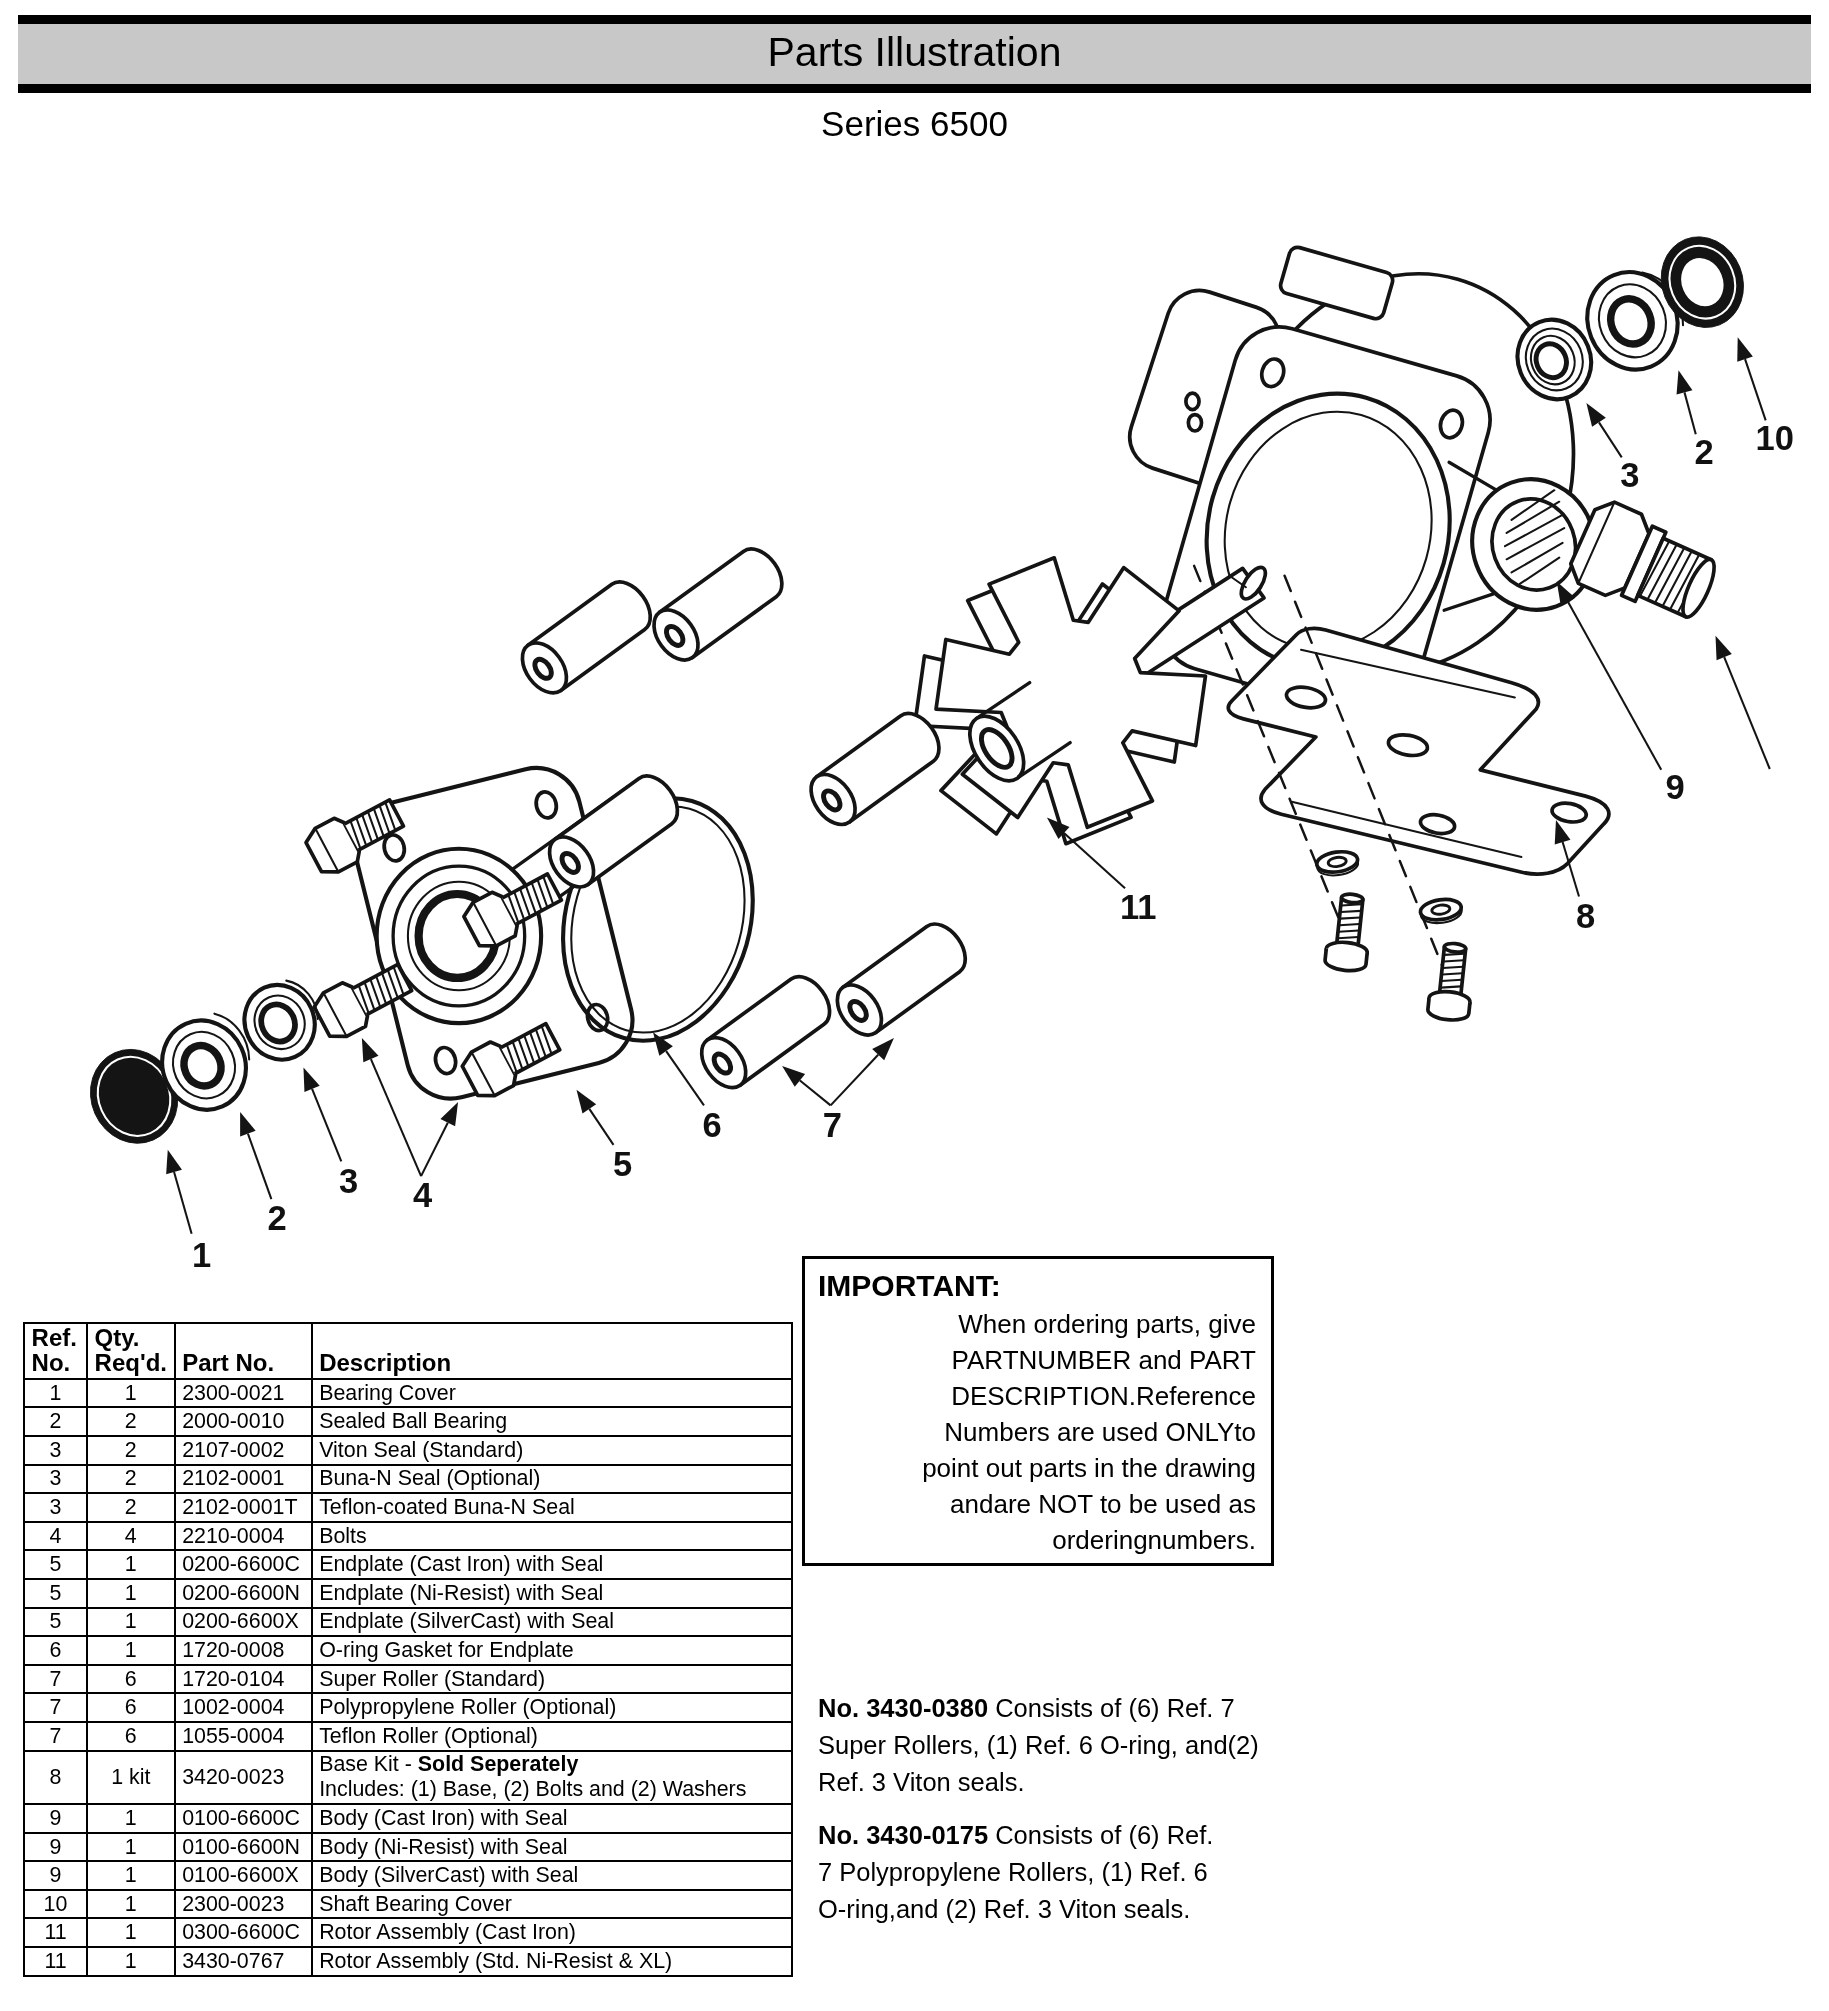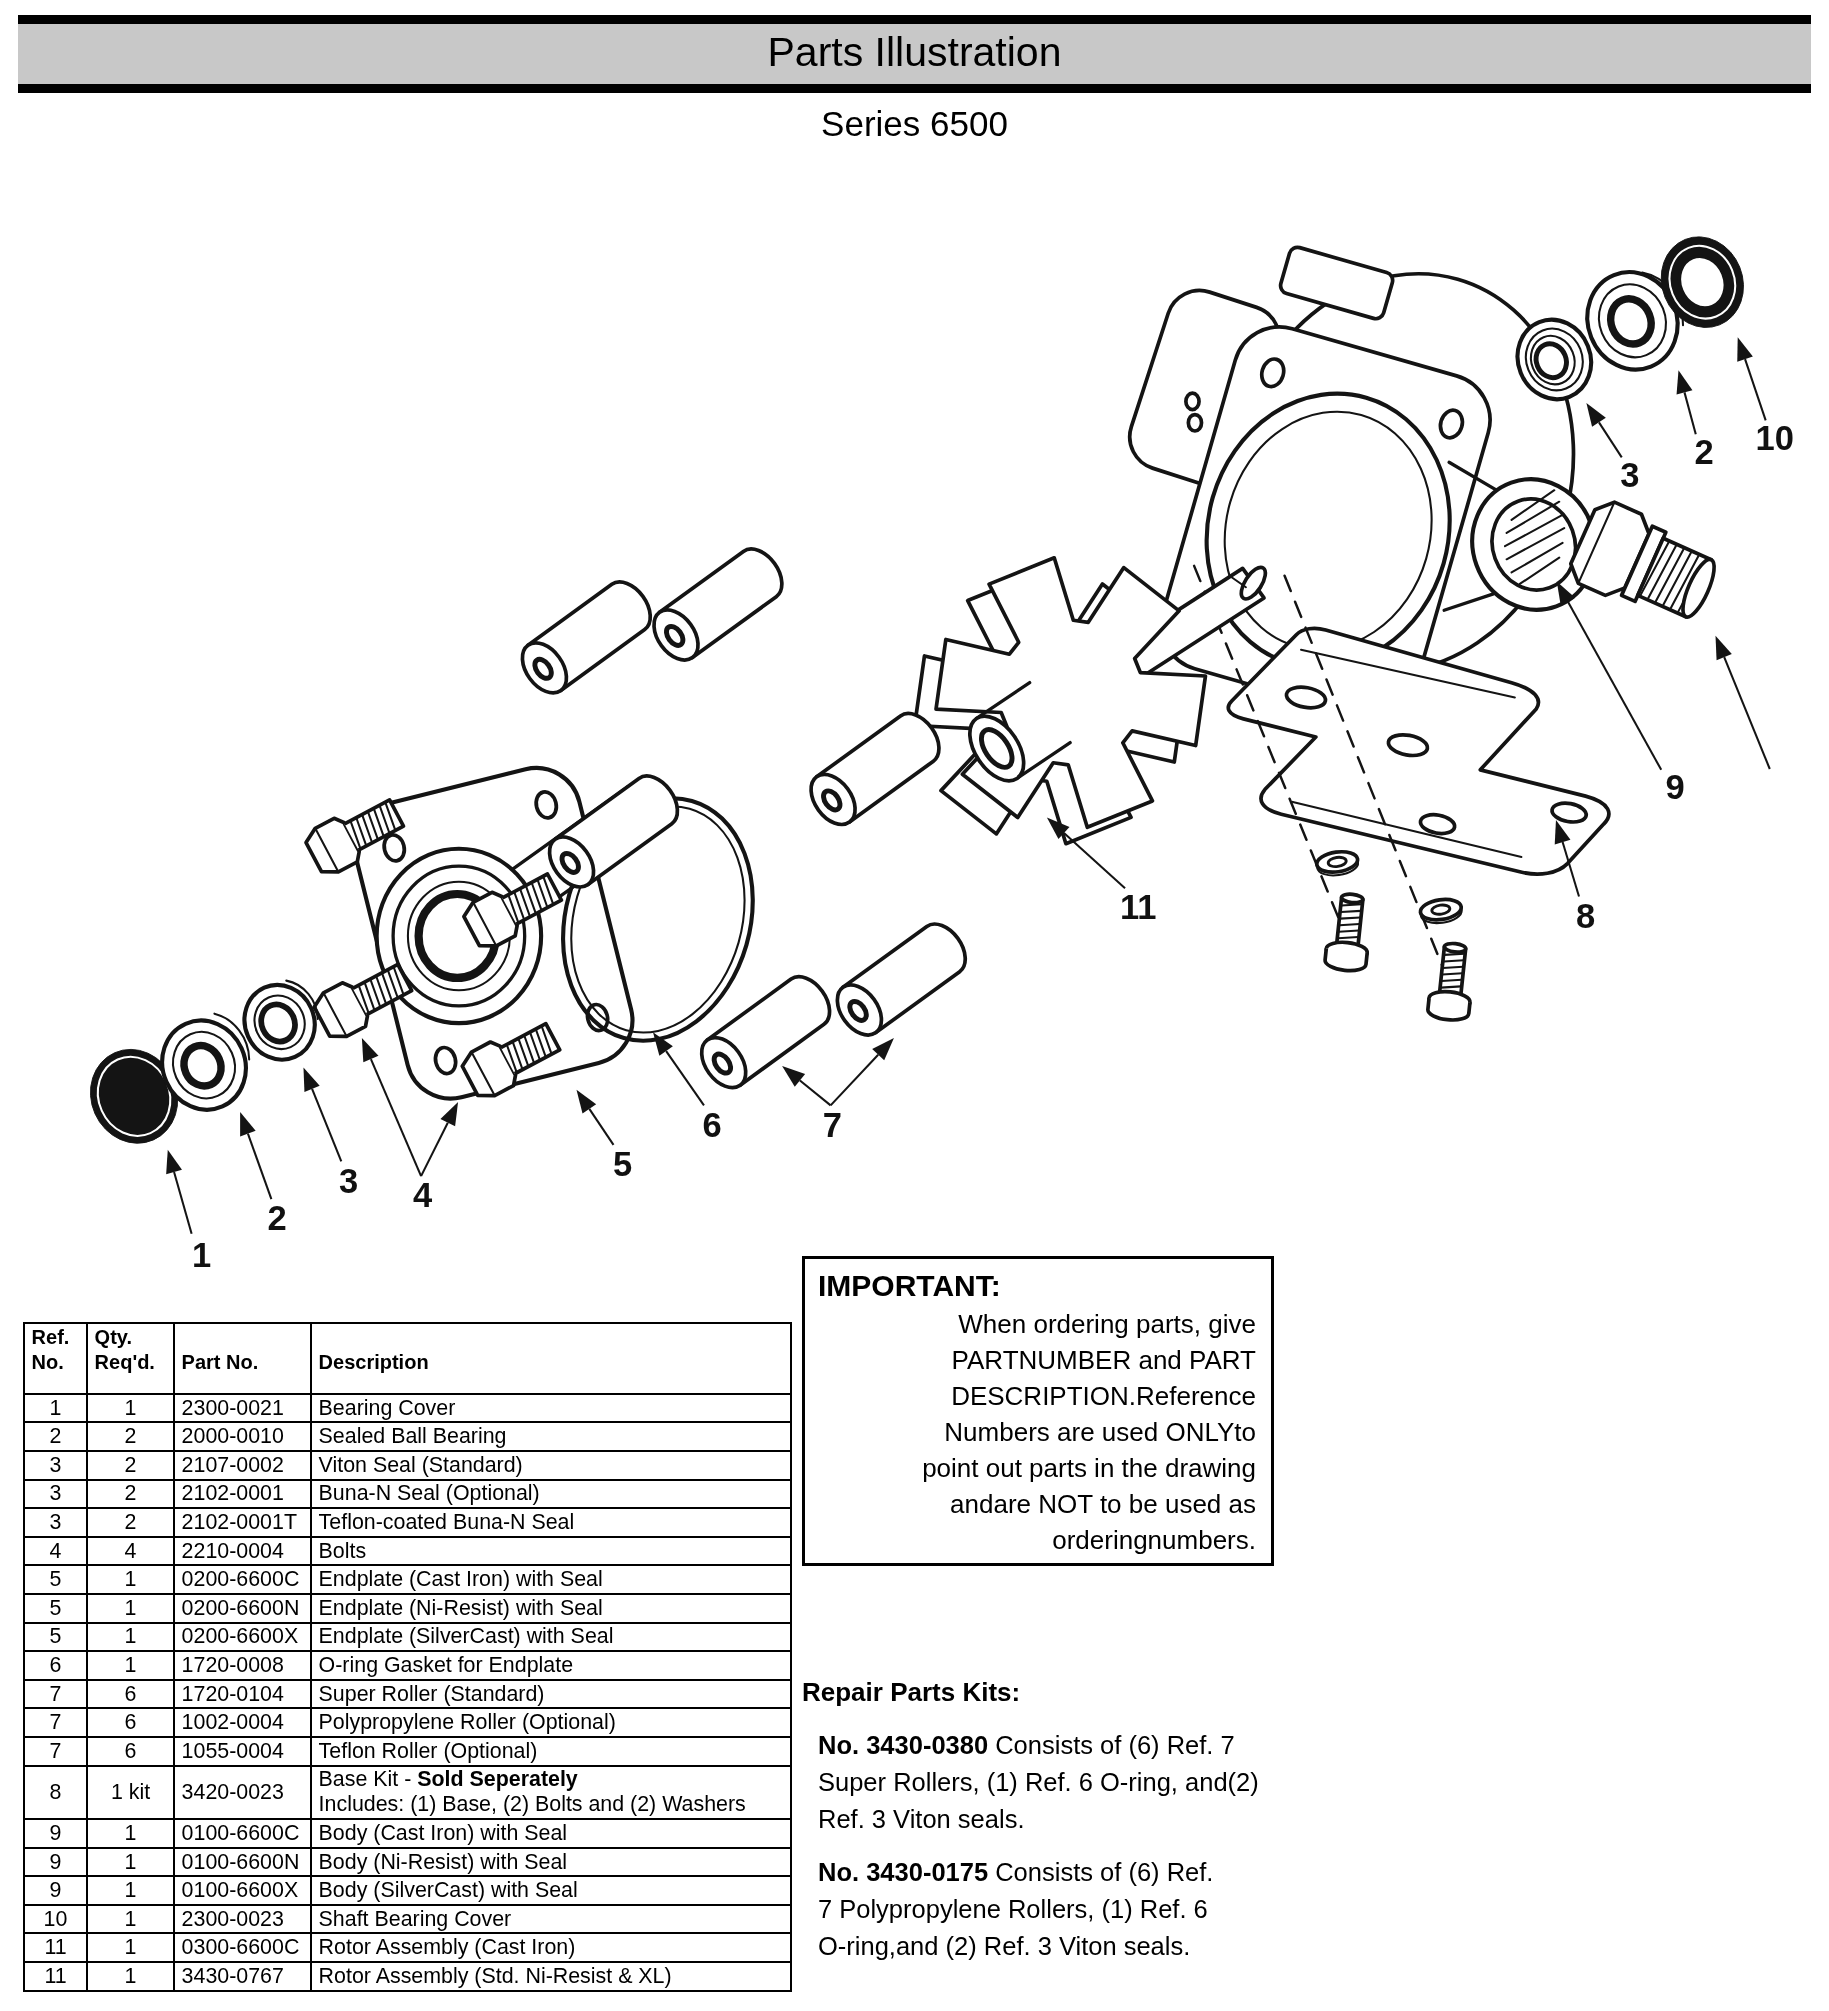--- a/index.html
+++ b/index.html
@@ -18,22 +18,22 @@
   .fw{fill:#ffffff;stroke:#141414;stroke-width:4.5;stroke-linejoin:round;}
   .fb{fill:#141414;stroke:#141414;}
   .thin{stroke-width:2.5;}
   .dash{stroke-dasharray:20 14;stroke-width:3;}
   .callout-num{font-size:42px;font-weight:bold;fill:#111;}
   
   table.parts{position:absolute;left:23px;top:1322px;border-collapse:collapse;
               table-layout:fixed;}
   table.parts th,table.parts td{border:2.5px solid #000;font-size:21.4px;
               padding:0.8px 6.6px;overflow:hidden;}
-  table.parts th{font-size:20px;font-weight:bold;text-align:left;
-              vertical-align:bottom;white-space:pre-line;line-height:25px;padding-bottom:18px;}
+  table.parts th{font-size:24px;font-weight:bold;text-align:left;
+              vertical-align:bottom;white-space:pre-line;line-height:25px;padding-bottom:3px;}
   table.parts td{height:25px;line-height:25px;white-space:pre-line;}
   td.c{text-align:center;}
   
   .important{position:absolute;left:802px;top:1256px;width:438px;height:284px;
              border:3.3px solid #000;padding:10px 15px 10px 13px;}
   .important .h{font-size:30px;font-weight:bold;margin-bottom:3.3px;}
   .important .body{font-size:26px;line-height:36px;white-space:pre-line;text-align:right;}
   
   .repair{position:absolute;left:802px;top:1674px;width:493px;}
   .repair .h{font-size:26px;font-weight:bold;margin-bottom:0px;line-height:37px;}
@@ -465,21 +465,20 @@
     <div class="body" id="important-body">When ordering parts, give
 PARTNUMBER and PART
 DESCRIPTION.Reference
 Numbers are used ONLYto
 point out parts in the drawing
 andare NOT to be used as
 orderingnumbers.</div>
   </div>
 
   <div class="repair">
-    <div class="h">Repair Parts Kits:</div>
     <div id="repair-items">
         <p><b>No. 3430-0380</b> Consists of (6) Ref. 7
 Super Rollers, (1) Ref. 6 O-ring, and(2)
 Ref. 3 Viton seals.</p>
         <p><b>No. 3430-0175</b> Consists of (6) Ref.
 7 Polypropylene Rollers, (1) Ref. 6
 O-ring,and (2) Ref. 3 Viton seals.</p>
       </div>
   </div>
 

